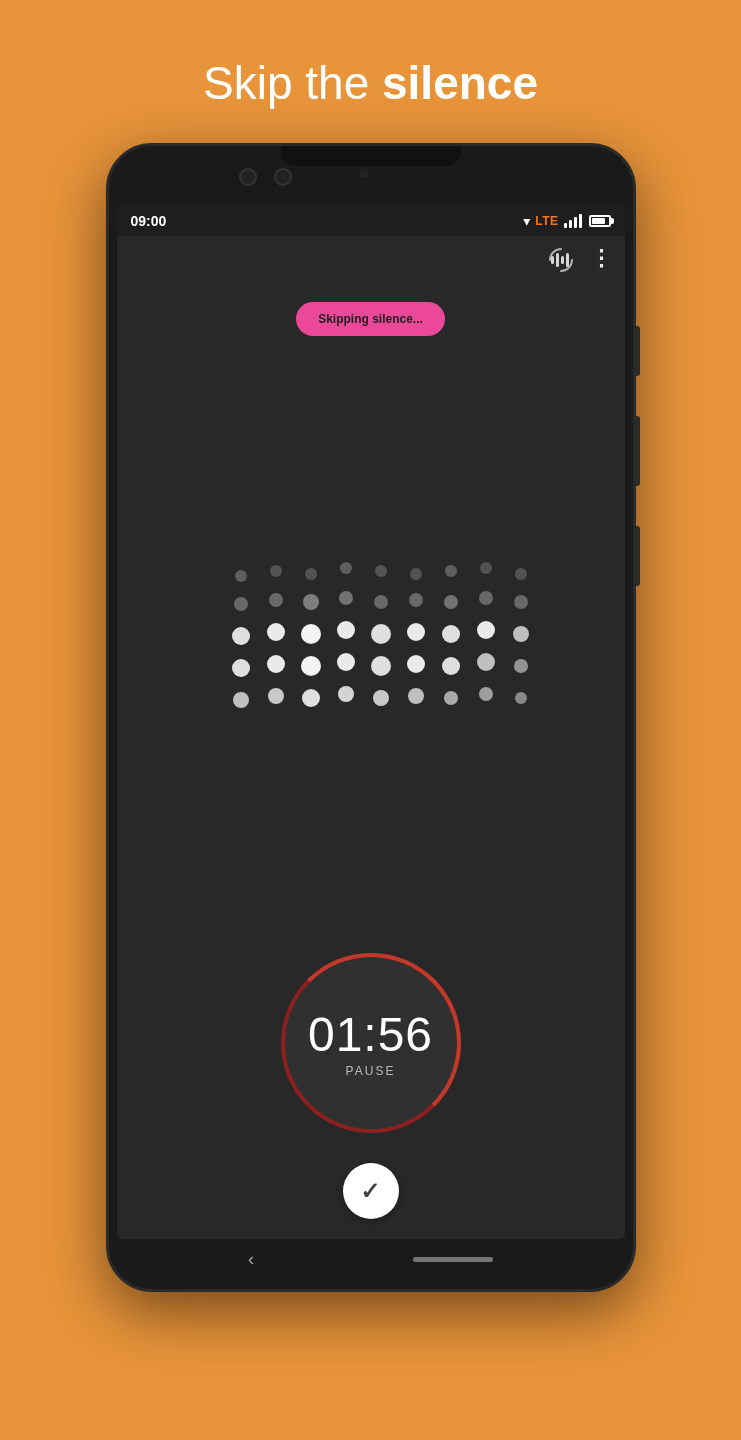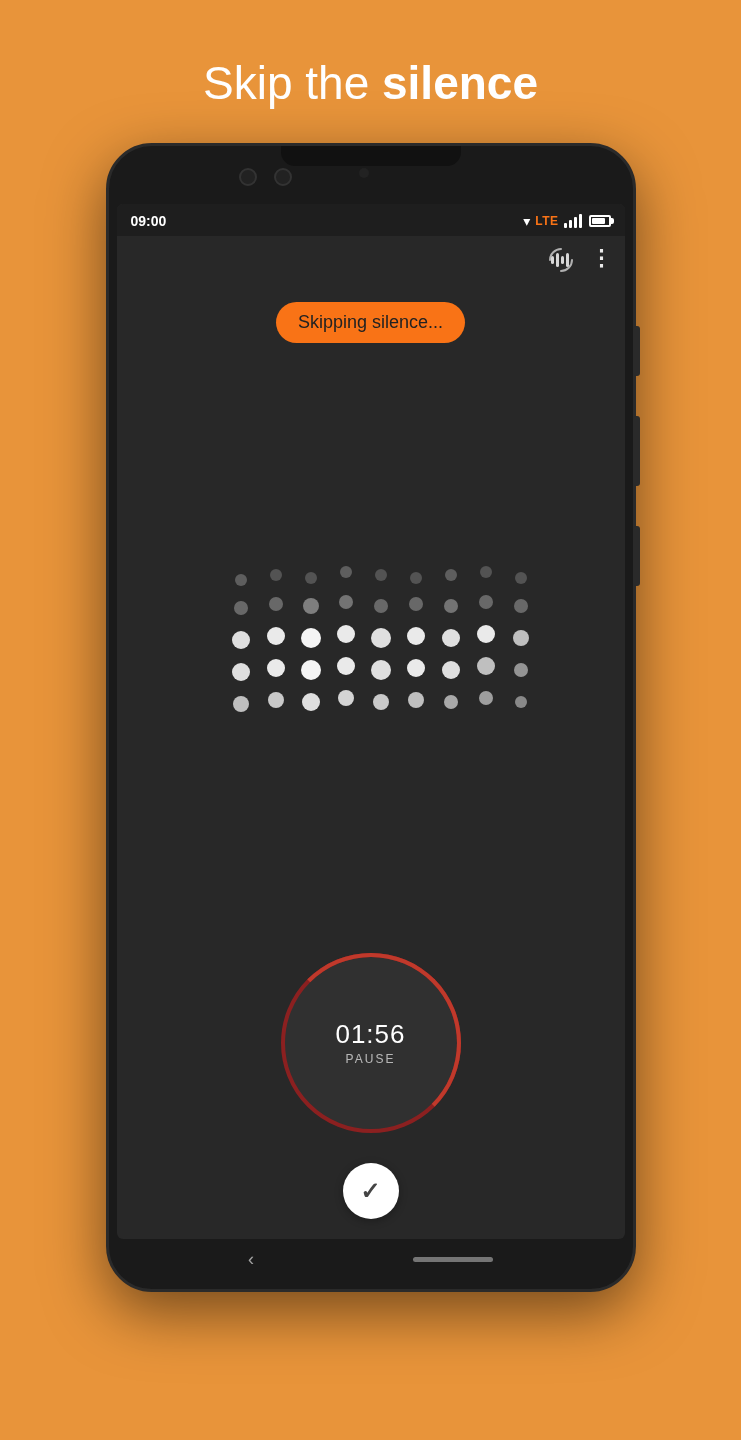--- a/index.html
+++ b/index.html
@@ -233,26 +233,26 @@
     }
 
     
     .badge-container {
       display: flex;
       justify-content: center;
       padding: 18px 0 14px;
     }
 
     .skipping-badge {
-      background: #f97316;
+      background: #ec4899;
       border-radius: 30px;
       padding: 10px 22px;
       color: #222;
-      font-size: 18px;
-      font-weight: 400;
+      font-size: 12px;
+      font-weight: 700;
     }
 
     
     .waveform-area {
       flex: 1;
       display: flex;
       align-items: center;
       justify-content: center;
       padding: 10px 20px;
     }
@@ -283,21 +283,21 @@
       position: absolute;
       top: -4px; left: -4px; right: -4px; bottom: -4px;
       border-radius: 50%;
       border: 4px solid transparent;
       border-top-color: #c0392b;
       border-right-color: #c0392b;
     }
 
     .timer-time {
       color: white;
-      font-size: 26px;
+      font-size: 48px;
       font-weight: 300;
       letter-spacing: 1px;
     }
 
     .timer-label {
       color: rgba(255,255,255,0.65);
       font-size: 12px;
       letter-spacing: 2px;
       margin-top: 2px;
     }

